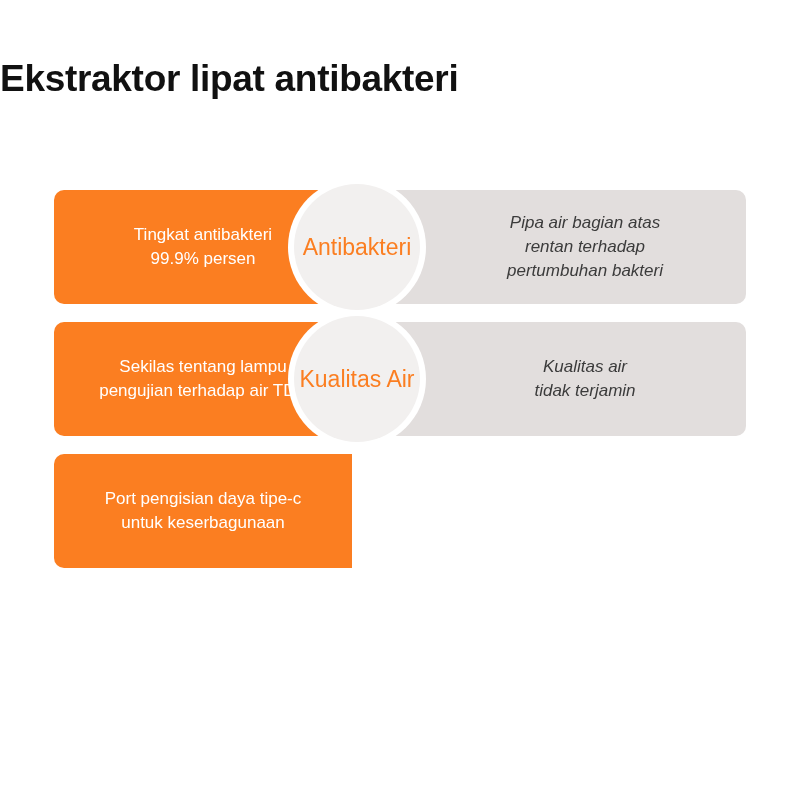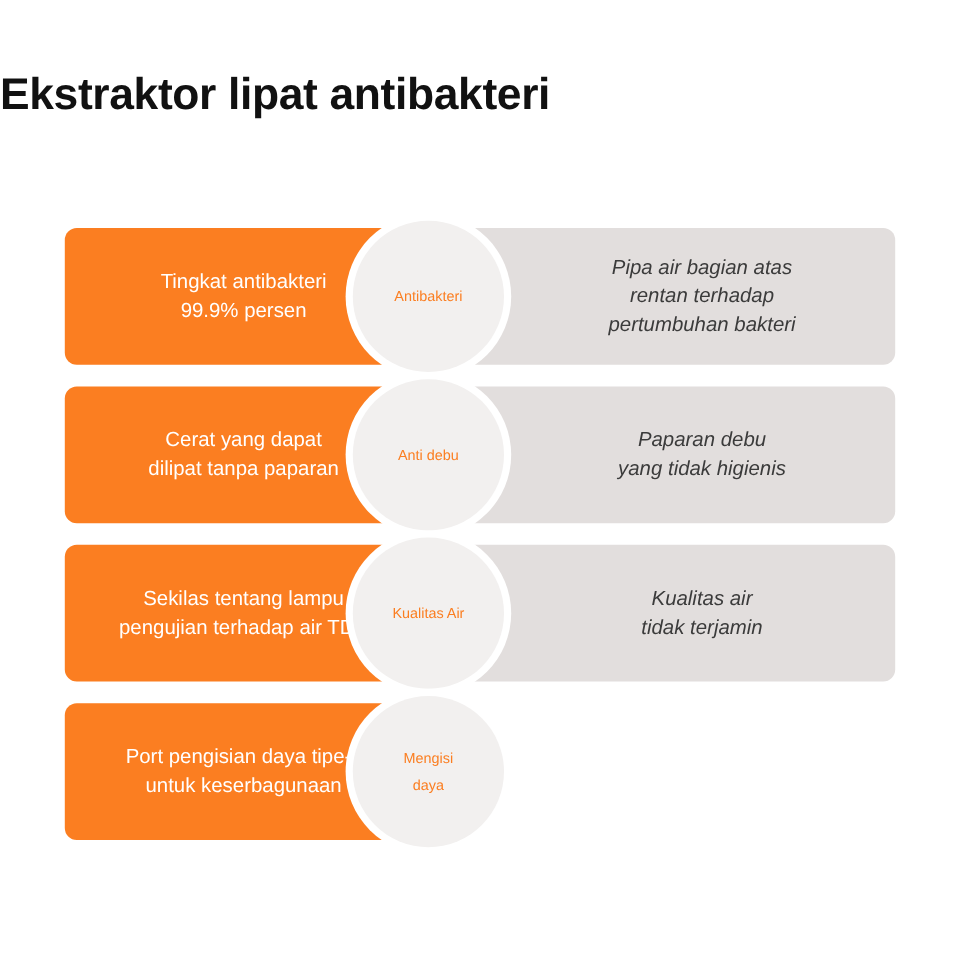--- a/index.html
+++ b/index.html
@@ -88,21 +88,21 @@
     height: 126px;
     border-radius: 50%;
     background: #f2f0ef;
     display: flex;
     align-items: center;
     justify-content: center;
     box-shadow: 0 0 0 6px #ffffff;
   }
   .badge-text {
     color: #fb7e21;
-    font-size: 12px;
+    font-size: 23px;
     line-height: 22px;
     text-align: center;
     white-space: pre-line;
   }
 </style>
 </head>
 <body>
 
 <div class="page">
 
@@ -118,53 +118,36 @@
       <div class="right-panel">
         <div class="right-text">Pipa air bagian atas
 rentan terhadap
 pertumbuhan bakteri</div>
       </div>
       <div class="badge">
         <div class="badge-text">Antibakteri</div>
       </div>
     </div>
 
-    <div class="row">
-      <div class="left-panel">
-        <div class="left-text">Cerat yang dapat
-dilipat tanpa paparan</div>
-      </div>
-      <div class="right-panel">
-        <div class="right-text">Paparan debu
-yang tidak higienis</div>
-      </div>
-      <div class="badge">
-        <div class="badge-text">Anti debu</div>
-      </div>
-    </div>
 
     <div class="row">
       <div class="left-panel">
         <div class="left-text">Sekilas tentang lampu
 pengujian terhadap air TDS</div>
       </div>
       <div class="right-panel">
         <div class="right-text">Kualitas air
 tidak terjamin</div>
       </div>
       <div class="badge">
         <div class="badge-text">Kualitas Air</div>
       </div>
     </div>
 
     <div class="row">
       <div class="left-panel">
         <div class="left-text">Port pengisian daya tipe-c
 untuk keserbagunaan</div>
       </div>
-      <div class="badge">
-        <div class="badge-text">Mengisi
-daya</div>
-      </div>
     </div>
 
   </div>
 </div>
 
 </body></html>

